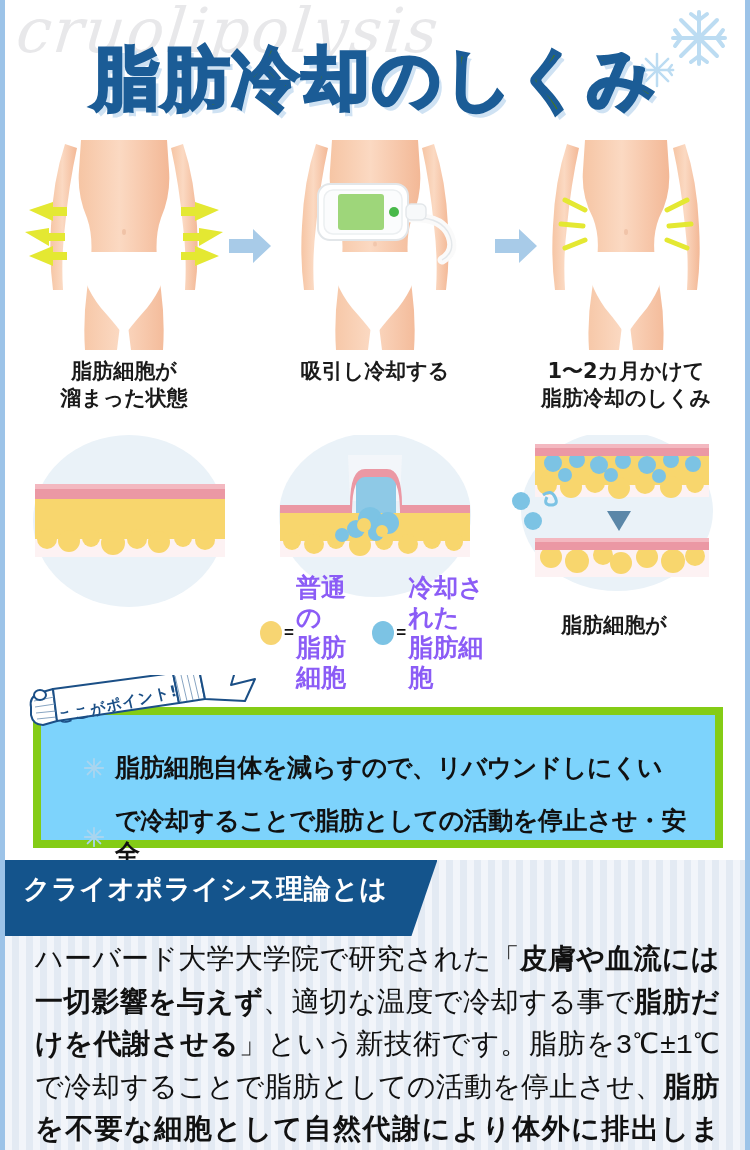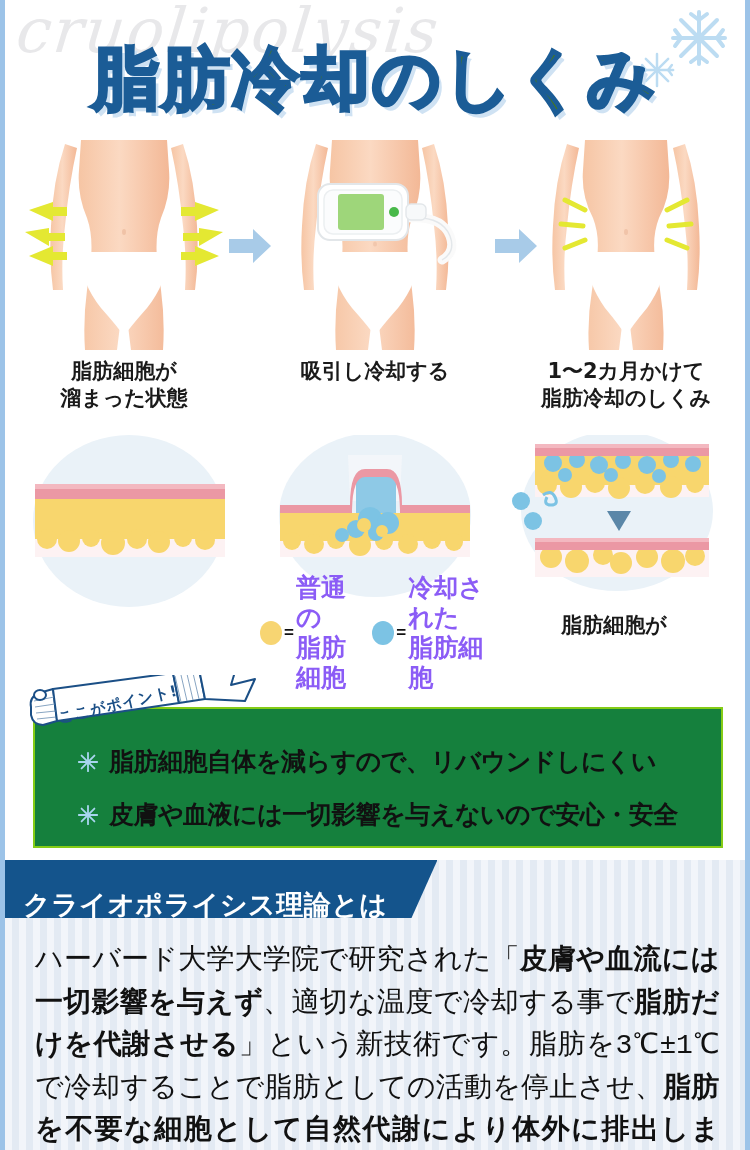--- a/index.html
+++ b/index.html
@@ -110,22 +110,22 @@
   .legend-text {
     font-size:25px; font-weight:bold; line-height:1.2; color:#8b5cf6;
     font-family:"DejaVu Sans", sans-serif;
   }
 
   
   .points-zone { position:relative; height:185px; padding:0 20px; }
   .points-box {
     position:absolute;
     left:28px; right:22px; top:32px; bottom:12px;
-    border:2px solid #84cc16;
-    background:#15803d;
+    border:8px solid #84cc16;
+    background:#7dd3fc;
   }
   .ribbon {
     position:absolute; left:18px; top:0;
     width:250px; height:72px;
     z-index:3;
   }
   .ribbon-label {
     position:absolute;
     left:52px; top:20px;
     font-size:15px;
@@ -161,22 +161,22 @@
     height:auto;
     background:
       repeating-linear-gradient(90deg,
         #f2f5fa 0px, #f2f5fa 7px,
         #e3eaf3 7px, #e3eaf3 14px);
     padding-bottom:24px;
   }
   .theory-banner-wrap { position:relative; height:58px; }
   .theory-banner {
     position:absolute; left:0; top:0;
-    height:58px;
-    padding:16px 50px 0 18px;
+    height:76px;
+    padding:0 50px 0 18px;
     background:#14548c;
     color:#fff;
     font-size:27px;
     font-weight:bold;
     line-height:58px;
     letter-spacing:0.5px;
     clip-path:polygon(0 0, 100% 0, calc(100% - 26px) 100%, 0 100%);
     font-family:"DejaVu Sans", sans-serif;
   }
   .theory-body {
@@ -494,21 +494,21 @@
         </div>
         <div class="point-row">
           <svg class="point-flake" viewBox="0 0 24 24">
             <g stroke="#a9d5ef" stroke-width="2" stroke-linecap="round">
               <line x1="12" y1="2" x2="12" y2="22"></line>
               <line x1="2" y1="12" x2="22" y2="12"></line>
               <line x1="5" y1="5" x2="19" y2="19"></line>
               <line x1="5" y1="19" x2="19" y2="5"></line>
             </g>
           </svg>
-          <span class="point-text">皮膚や血液には一切影響を与えないので安心・安全</span>
+          <span class="point-text">で冷却することで脂肪としての活動を停止させ・安全</span>
         </div>
       </div>
     </div>
 
     <svg class="ribbon" viewBox="0 0 250 72">
       <g fill="#ffffff" stroke="#1b4f86" stroke-width="2" stroke-linejoin="round">
         <path d="M8 32 Q6 22 16 18 L30 14 L34 46 L20 50 Q10 50 8 40 Z"></path>
         <path d="M30 14 L150 -2 L156 28 L34 46 Z"></path>
         <path d="M150 -2 L176 -6 L182 24 L156 28 Z"></path>
         <path d="M176 -6 L214 -10 L208 10 L232 4 L222 26 L182 24 Z"></path>

